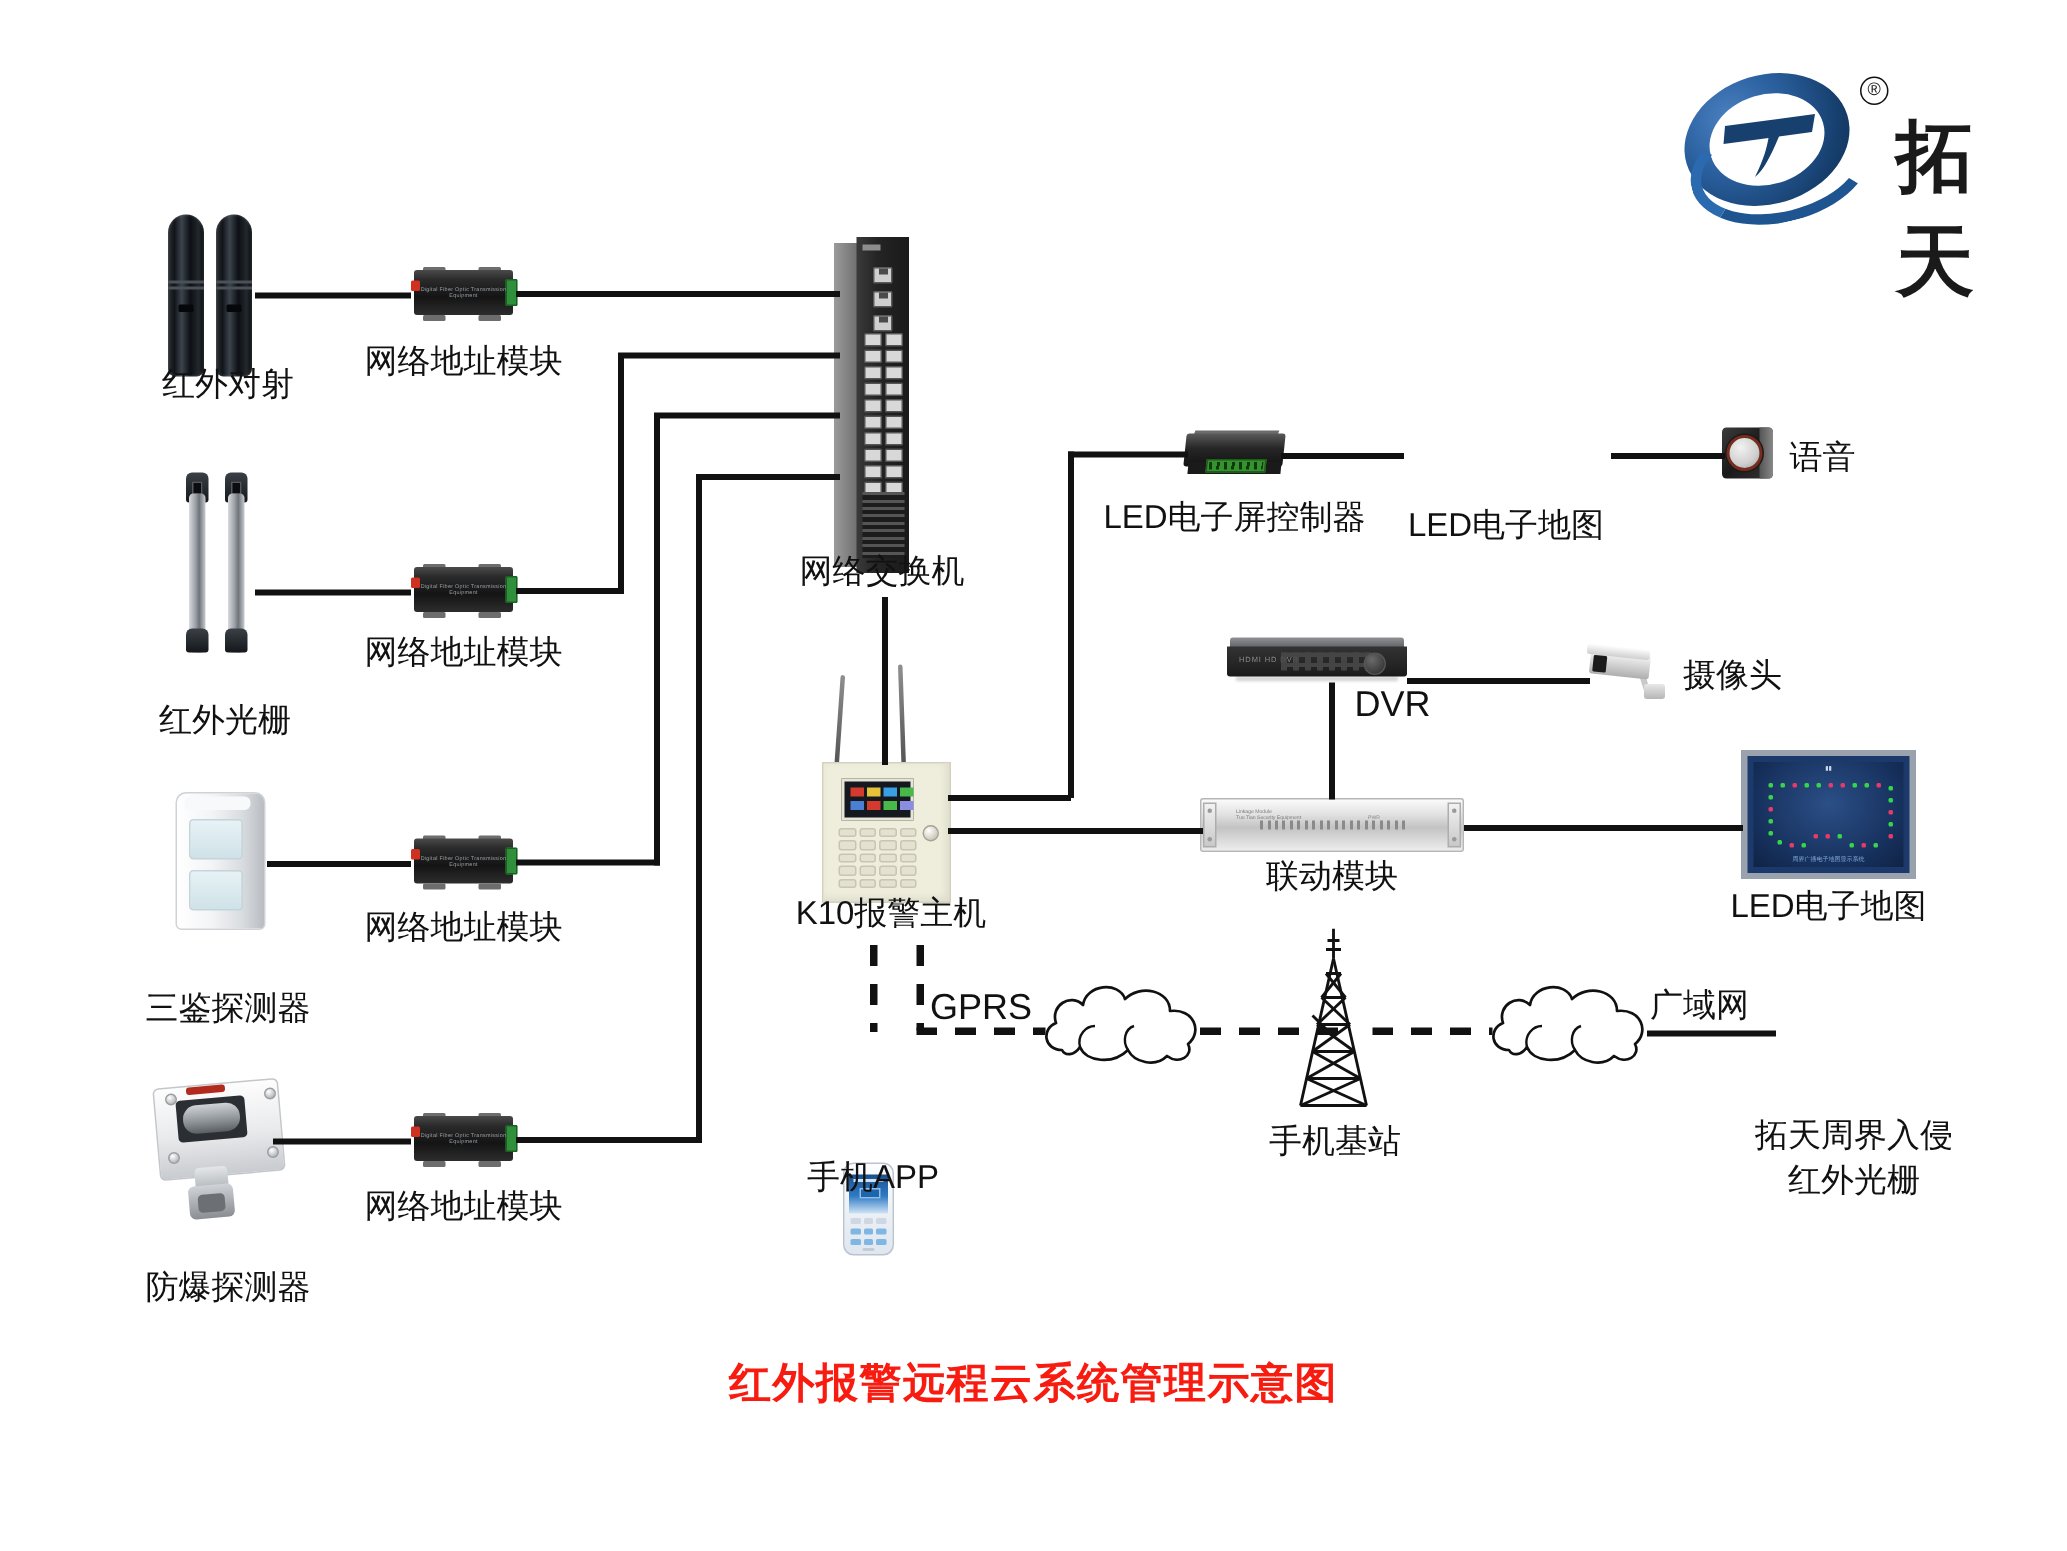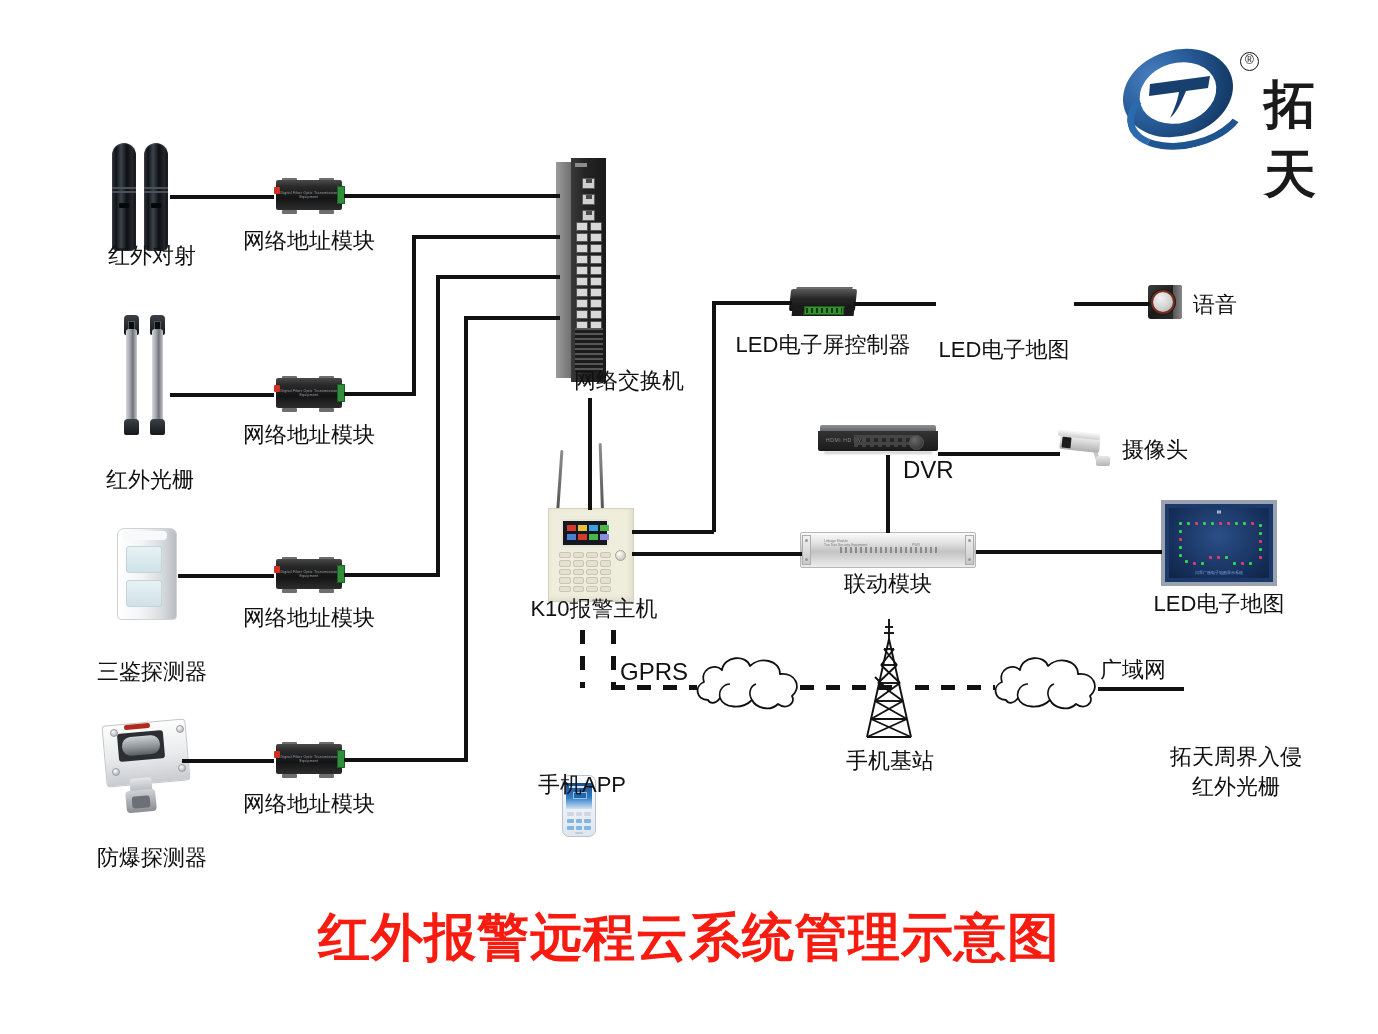--- a/index.html
+++ b/index.html
@@ -199,21 +199,21 @@
   .exp .red{position:absolute;left:24px;top:8px;width:26px;height:5px;background:#b22a1d;border-radius:2px;transform:rotate(-5deg);}
   .exp .screw{position:absolute;width:6px;height:6px;border-radius:50%;background:radial-gradient(circle at 35% 30%,#fff,#9ea2a6);border:1px solid #9a9da1;}
   .exp .neck{position:absolute;left:30px;top:62px;width:22px;height:16px;background:linear-gradient(to bottom,#e4e6e8,#aeb2b6);border-radius:3px;transform:rotate(-5deg);}
   .exp .mnt{position:absolute;left:26px;top:74px;width:30px;height:22px;
     background:linear-gradient(to bottom,#cfd3d7,#8a8e92);border-radius:4px;transform:rotate(-5deg);}
   .exp .mnt:after{content:"";position:absolute;left:6px;top:6px;width:18px;height:12px;border-radius:3px;background:#6c7075;}
 
   
   .cloud{position:absolute;}
   .title{position:absolute;left:689px;top:903px;transform:translateX(-50%);color:#f81b10;
-    font-size:52px;font-weight:bold;letter-spacing:1px;white-space:nowrap;
+    font-size:28px;font-weight:bold;letter-spacing:1px;white-space:nowrap;
     font-family:"DejaVu Sans","Liberation Sans",sans-serif;}
 </style>
 </head>
 <body>
 
 <div id="stage">
 
   <div id="logo" class="abs">
     <div class="logo-oval"></div>
     <div class="logo-swoosh"></div>
@@ -346,21 +346,21 @@
         <i></i>
         <i></i>
         <i></i>
         <i></i>
         <i></i>
         <i></i>
         <i></i>
     </div>
     <div class="vent"></div>
   </div>
-  <div class="lbl c" style="left:588px;top:368px;margin-left:41px;">网络交换机</div>
+  <div class="lbl c" style="left:588px;top:368px;">网络交换机</div>
 
   <div class="dev ledctl" style="left:790px;top:287px;">
     <div class="top"></div>
     <div class="body"></div>
     <div class="base"></div>
     <div class="green"></div>
   </div>
   <div class="lbl c" style="left:823px;top:332px;">LED电子屏控制器</div>
 
   <div class="lbl c" style="left:1004px;top:337px;">LED电子地图</div>

